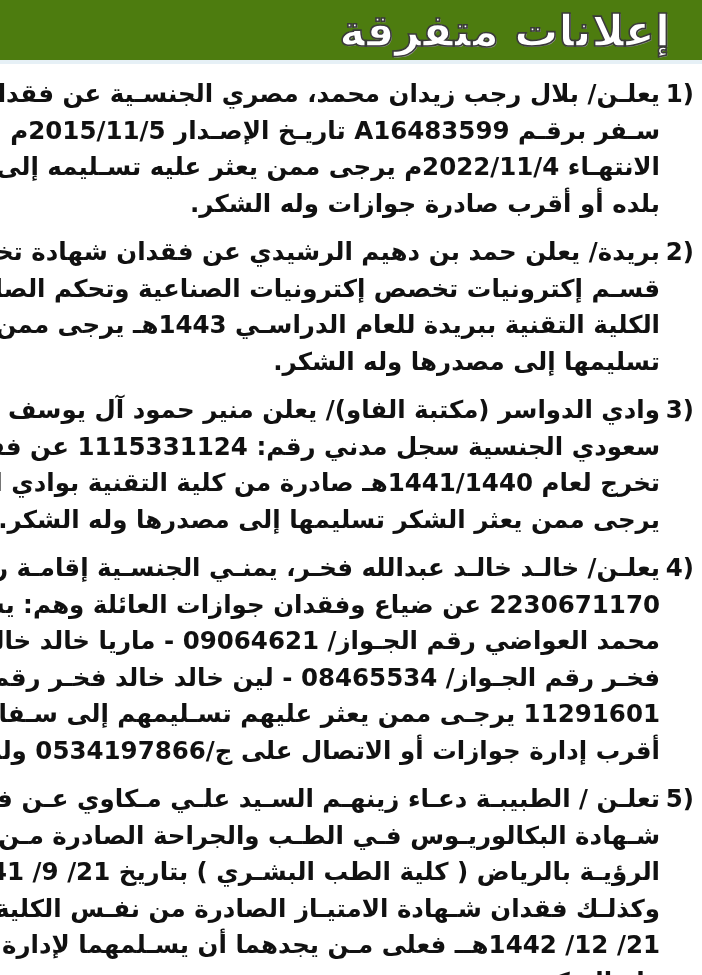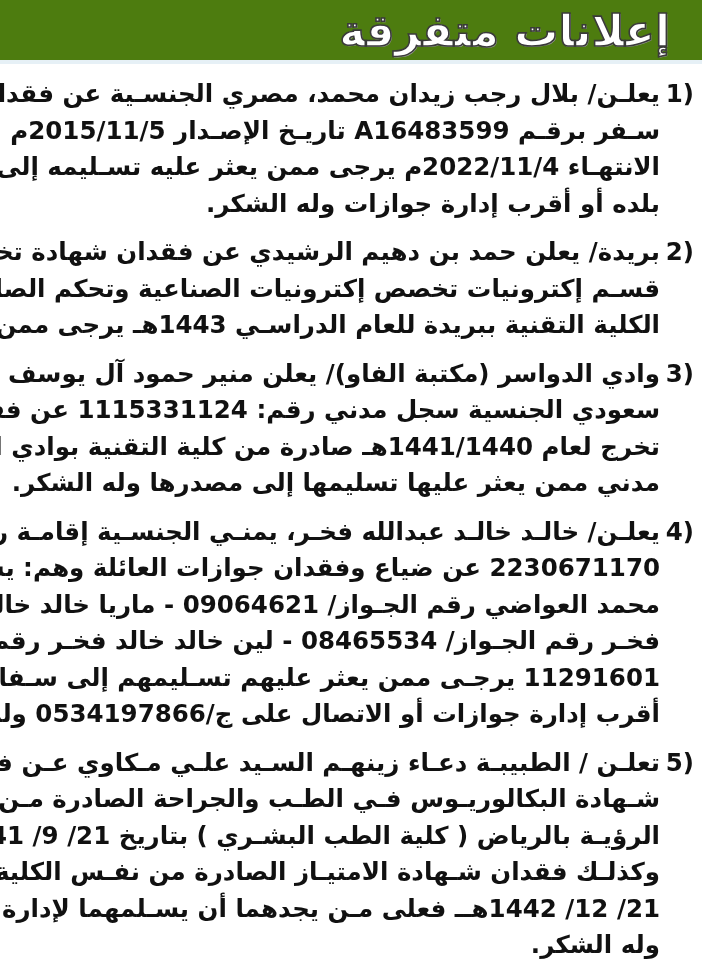--- a/index.html
+++ b/index.html
@@ -76,36 +76,37 @@
   <div class="banner-title">إعلانات متفرقة</div>
 </header>
 
 <main class="notices">
 
   <article class="notice">
     <span class="notice-number">1)</span>
     <span class="notice-line">يعلـن/ بلال رجب زيدان محمد، مصري الجنسـية عن فقدان جواز</span>
     <span class="notice-line">سـفر برقـم A16483599 تاريـخ الإصـدار 2015/11/5م تاريـخ</span>
     <span class="notice-line">الانتهـاء 2022/11/4م يرجى ممن يعثر عليه تسـليمه إلى سـفارة</span>
-    <span class="notice-line last">بلده أو أقرب إدارة جوازات وله الشكر.</span>
+    <span class="notice-line last">بلده أو أقرب صادرة جوازات وله الشكر.</span>
   </article>
 
   <article class="notice">
     <span class="notice-number">2)</span>
     <span class="notice-line">بريدة/ يعلن حمد بن دهيم الرشيدي عن فقدان شهادة تخرج دبلوم</span>
     <span class="notice-line">قسـم إكترونيات تخصص إكترونيات الصناعية وتحكم الصادرة من</span>
     <span class="notice-line">الكلية التقنية ببريدة للعام الدراسـي 1443هـ يرجى ممن يعثر عليها</span>
+    <span class="notice-line last">تسليمها إلى مصدرها وله الشكر.</span>
   </article>
 
   <article class="notice">
     <span class="notice-number">3)</span>
     <span class="notice-line">وادي الدواسر (مكتبة الفاو)/ يعلن منير حمود آل يوسف الدوسري،</span>
     <span class="notice-line">سعودي الجنسية سجل مدني رقم: 1115331124 عن فقدان وثيقة</span>
     <span class="notice-line">تخرج لعام 1441/1440هـ صادرة من كلية التقنية بوادي الدواسـر،</span>
-    <span class="notice-line last">مدني ممن يعثر عليها تسليمها إلى مصدرها وله الشكر.</span>
+    <span class="notice-line last">يرجى ممن يعثر الشكر تسليمها إلى مصدرها وله الشكر.</span>
   </article>
 
   <article class="notice">
     <span class="notice-number">4)</span>
     <span class="notice-line">يعلـن/ خالـد خالـد عبدالله فخـر، يمنـي الجنسـية إقامـة رقـم</span>
     <span class="notice-line">2230671170 عن ضياع وفقدان جوازات العائلة وهم: يسرى حمود</span>
     <span class="notice-line">محمد العواضي رقم الجـواز/ 09064621 - ماريا خالد خالد عبدالله</span>
     <span class="notice-line">فخـر رقم الجـواز/ 08465534 - لين خالد خالد فخـر رقم الجواز /</span>
     <span class="notice-line">11291601 يرجـى ممن يعثر عليهم تسـليمهم إلى سـفارة بلدهم أو</span>
     <span class="notice-line last">أقرب إدارة جوازات أو الاتصال على ج/0534197866 وله الشكر.</span>

